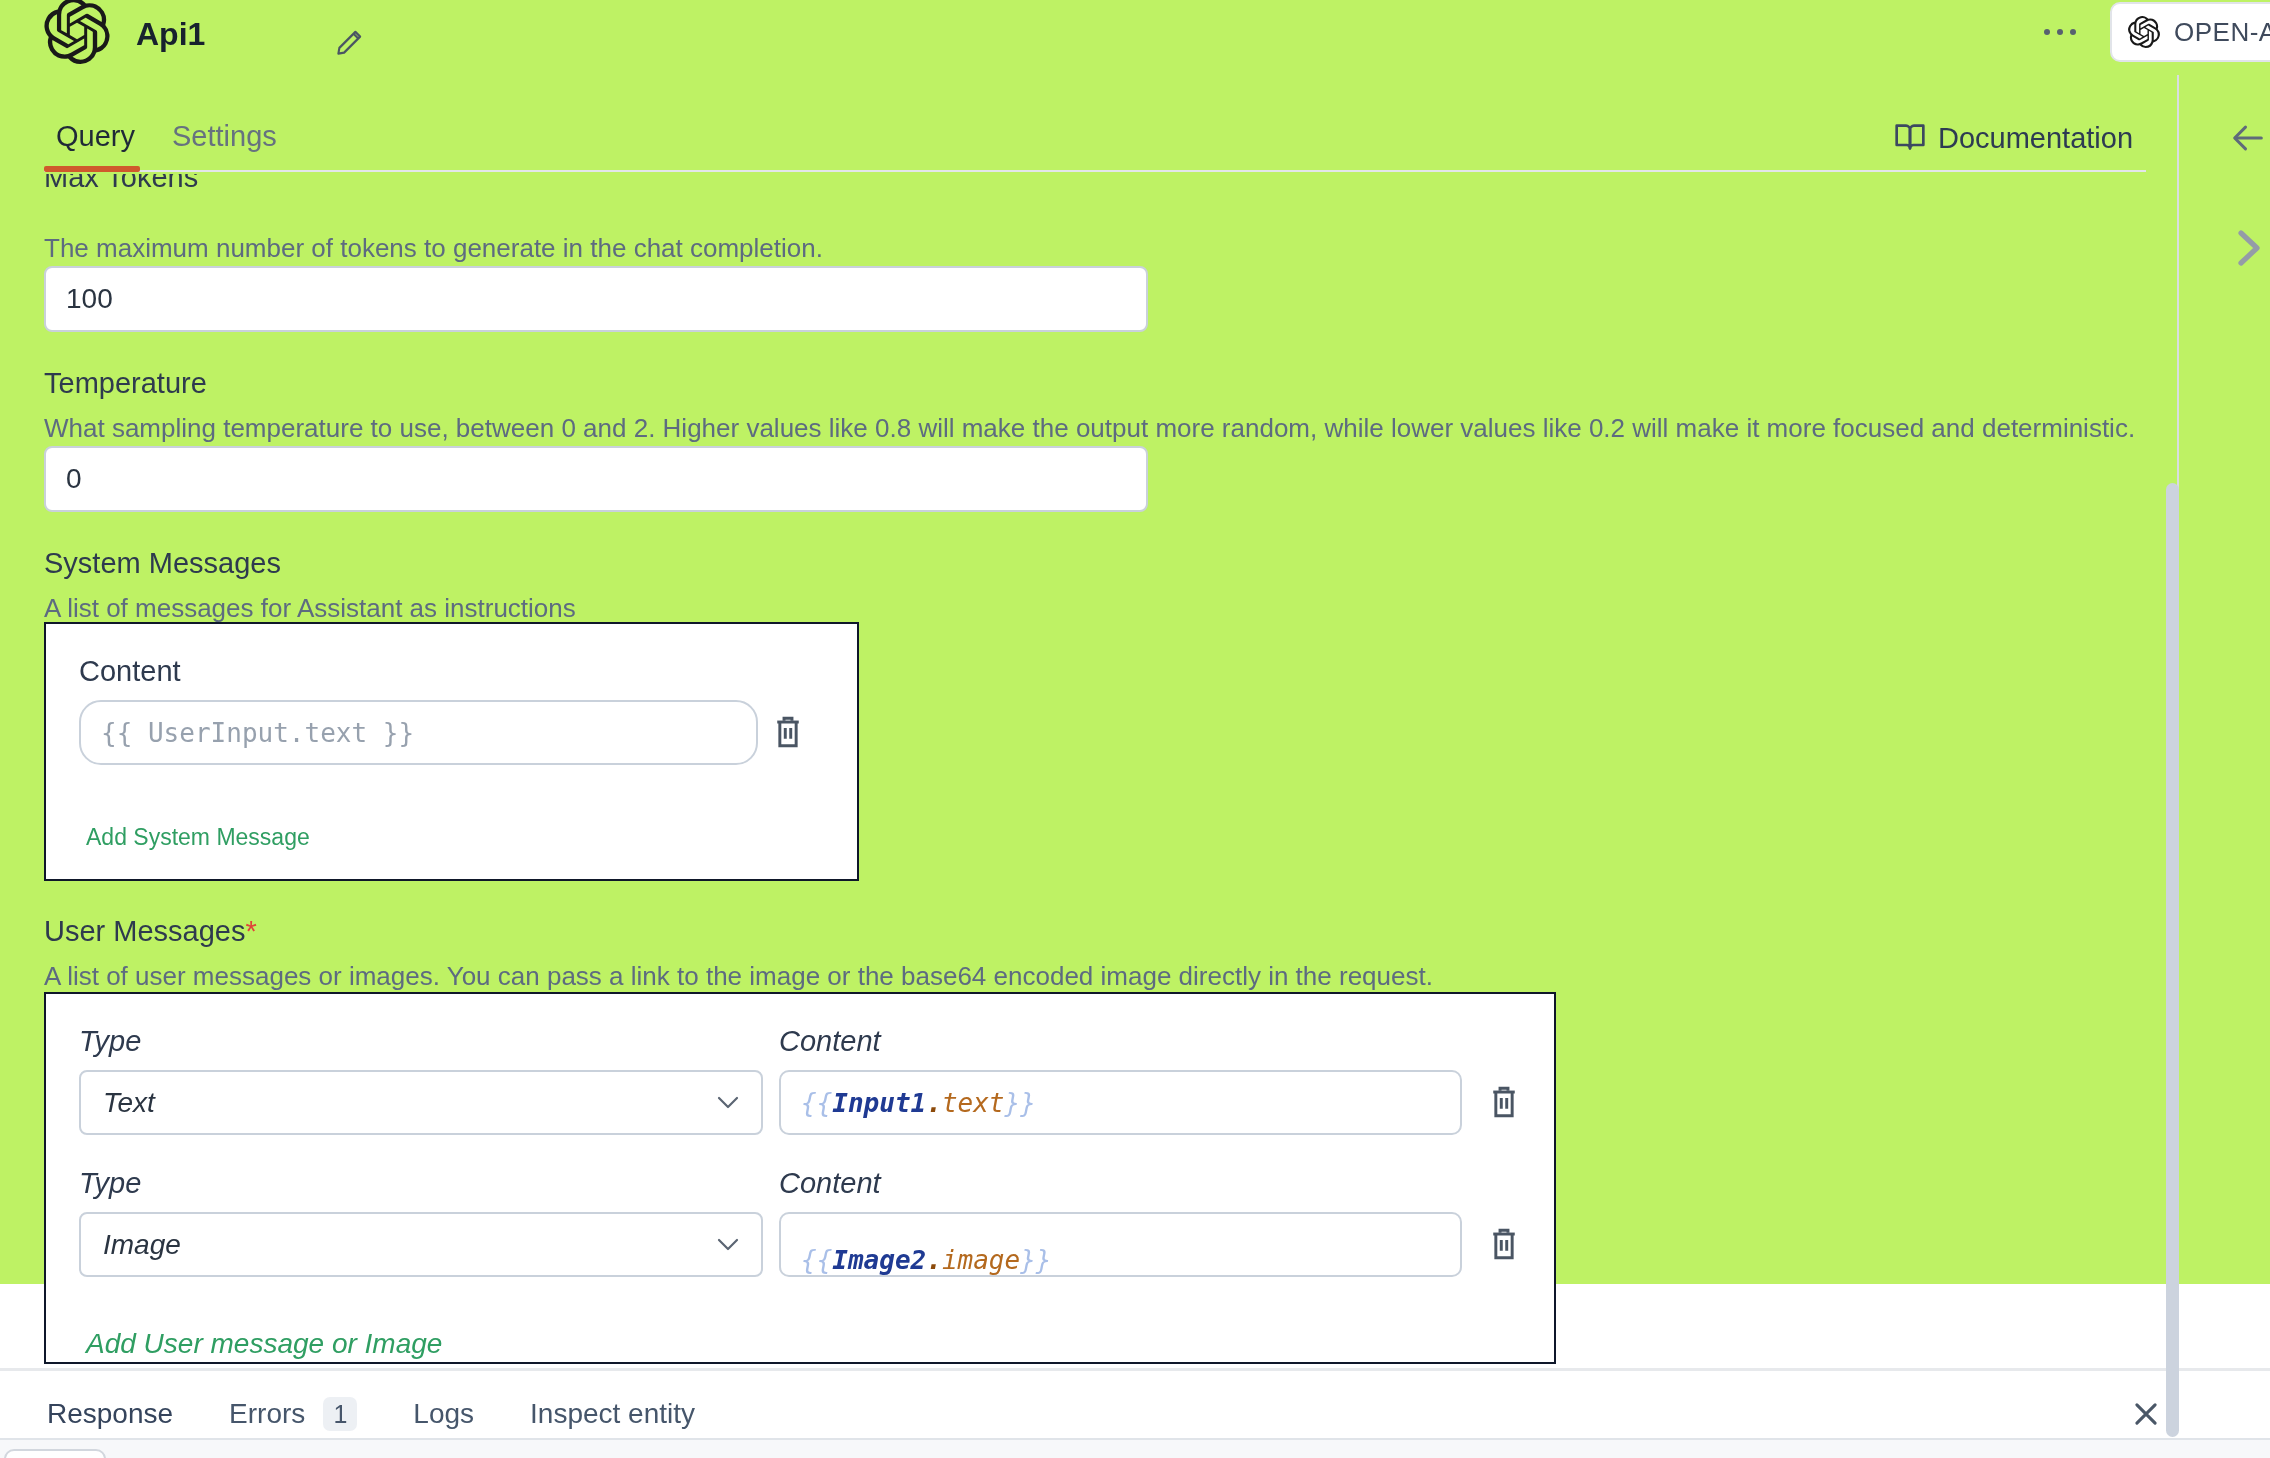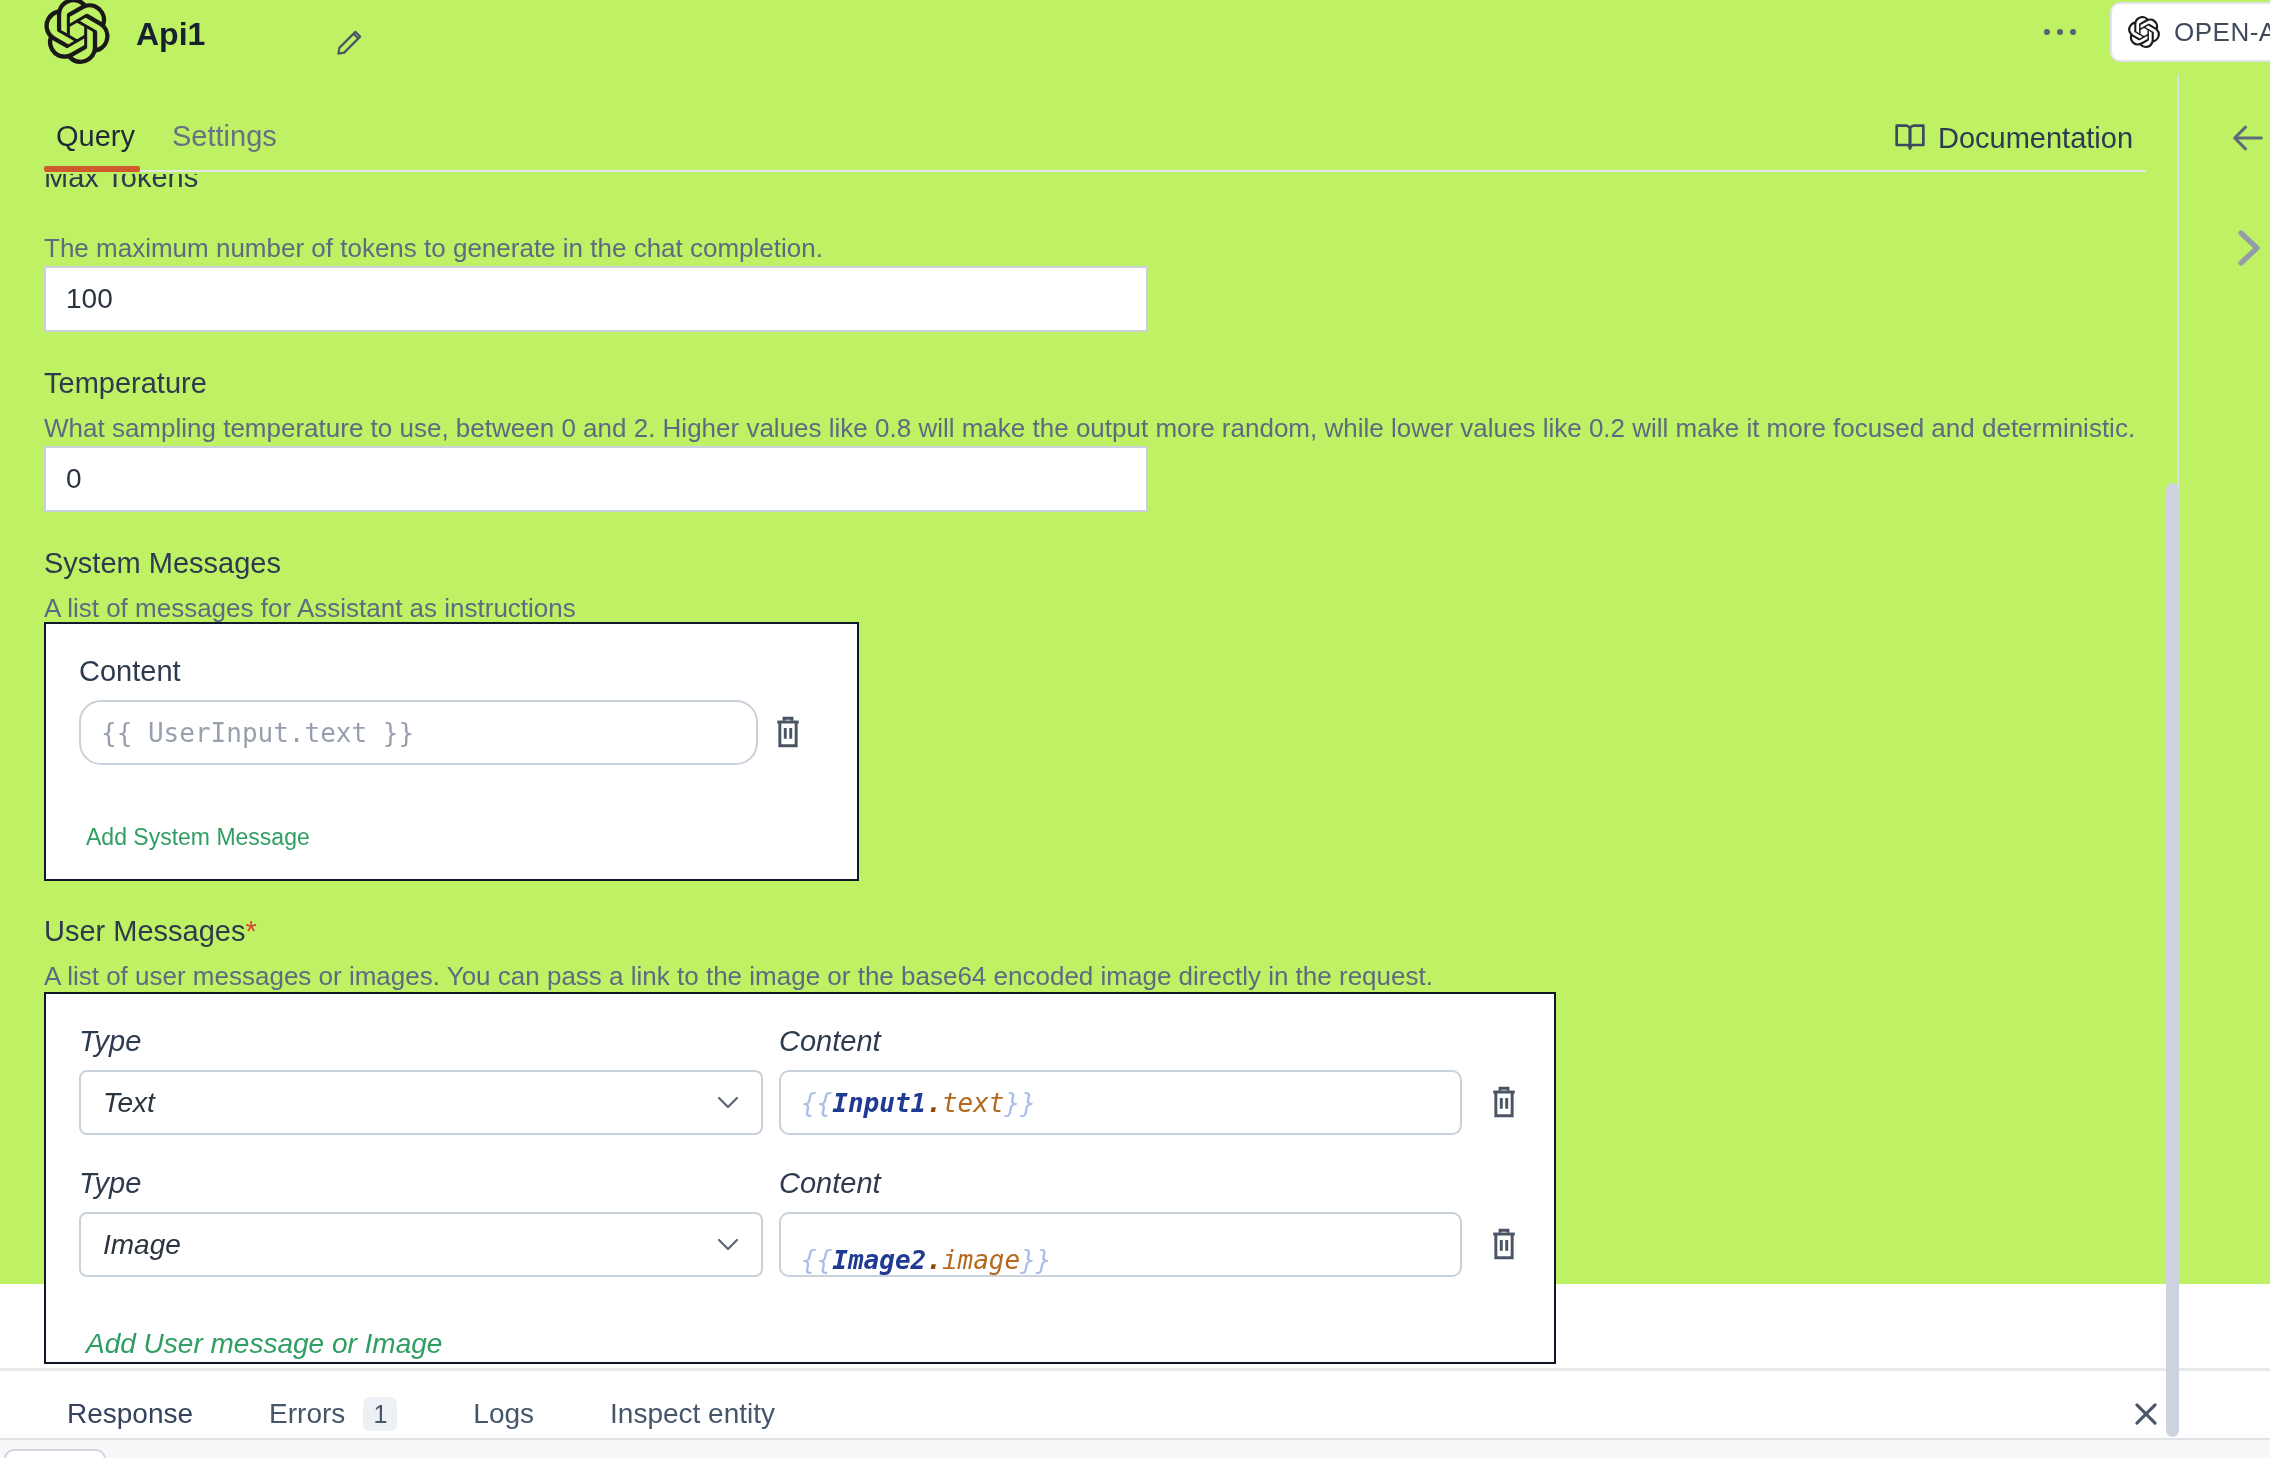--- a/index.html
+++ b/index.html
@@ -30,38 +30,38 @@
   
   #v-divider{left:2177px;top:75px;width:2px;height:1363px;background:#d9dde2;}
   #scroll-thumb{left:2166px;top:483px;width:13px;height:954px;background:#ccd3de;border-radius:7px;z-index:4;}
   #back-arrow{left:2228px;top:118px;width:40px;height:40px;cursor:pointer;}
   #expand-chevron{left:2234px;top:228px;width:34px;height:40px;cursor:pointer;}
 
   
   #content{left:0;top:174px;width:2166px;height:1194px;overflow:hidden;}
   .f-label{font-size:29px;color:#2e3a4e;line-height:34px;}
   .f-desc{font-size:26px;color:#5d6b80;line-height:32px;white-space:nowrap;}
-  .t-input{box-sizing:border-box;border:2px solid #c9d1db;border-radius:0;background:#fff;
+  .t-input{box-sizing:border-box;border:2px solid #c9d1db;border-radius:8px;background:#fff;
            display:flex;align-items:center;padding-left:20px;font-size:28px;color:#2a3441;}
   .group-box{box-sizing:border-box;border:2px solid #0f172a;background:#fff;}
   .mono{font-family:"DejaVu Sans Mono", monospace;font-size:26px;}
   .ph{color:#97a1ae;}
   .code-open,.code-close{color:#a9bfe8;}
   .code-name{color:#1f3a93;font-weight:700;}
   .code-dot{color:#8c4a0a;font-weight:700;}
   .code-prop{color:#b4691e;}
   .add-link{font-size:23px;font-weight:500;color:#2f9e62;cursor:pointer;white-space:nowrap;}
   .sel{box-sizing:border-box;border:2px solid #c9d1db;border-radius:8px;background:#fff;
        display:flex;align-items:center;justify-content:space-between;padding:0 22px;font-size:28px;color:#2a3441;cursor:pointer;}
   .trash{width:36px;height:40px;display:flex;align-items:center;justify-content:center;cursor:pointer;}
   .req{color:#e0443a;}
 
   
   #bottom-panel{left:0;top:1368px;width:2270px;height:90px;background:#fff;border-top:3px solid #e7e9ec;}
-  .b-tab{font-size:28px;color:#46566b;cursor:pointer;margin-left:20px;}
+  .b-tab{font-size:28px;color:#46566b;cursor:pointer;}
   #bb-divider{left:0;top:1438px;width:2270px;height:2px;background:#e0e4e9;}
   #footer-strip{left:0;top:1440px;width:2270px;height:18px;background:#f7f8fa;}
   #footer-chip{left:4px;top:1449px;width:102px;height:20px;background:#fff;border:2px solid #d2d7de;border-radius:10px 10px 0 0;box-sizing:border-box;}
   #badge{display:inline-flex;align-items:center;justify-content:center;min-width:34px;height:34px;border-radius:7px;
          background:#edf0f4;font-size:25px;color:#47566b;}
   #close-btn{left:2124px;top:1392px;width:44px;height:44px;display:flex;align-items:center;justify-content:center;cursor:pointer;}
 </style>
 </head>
 <body>
 

